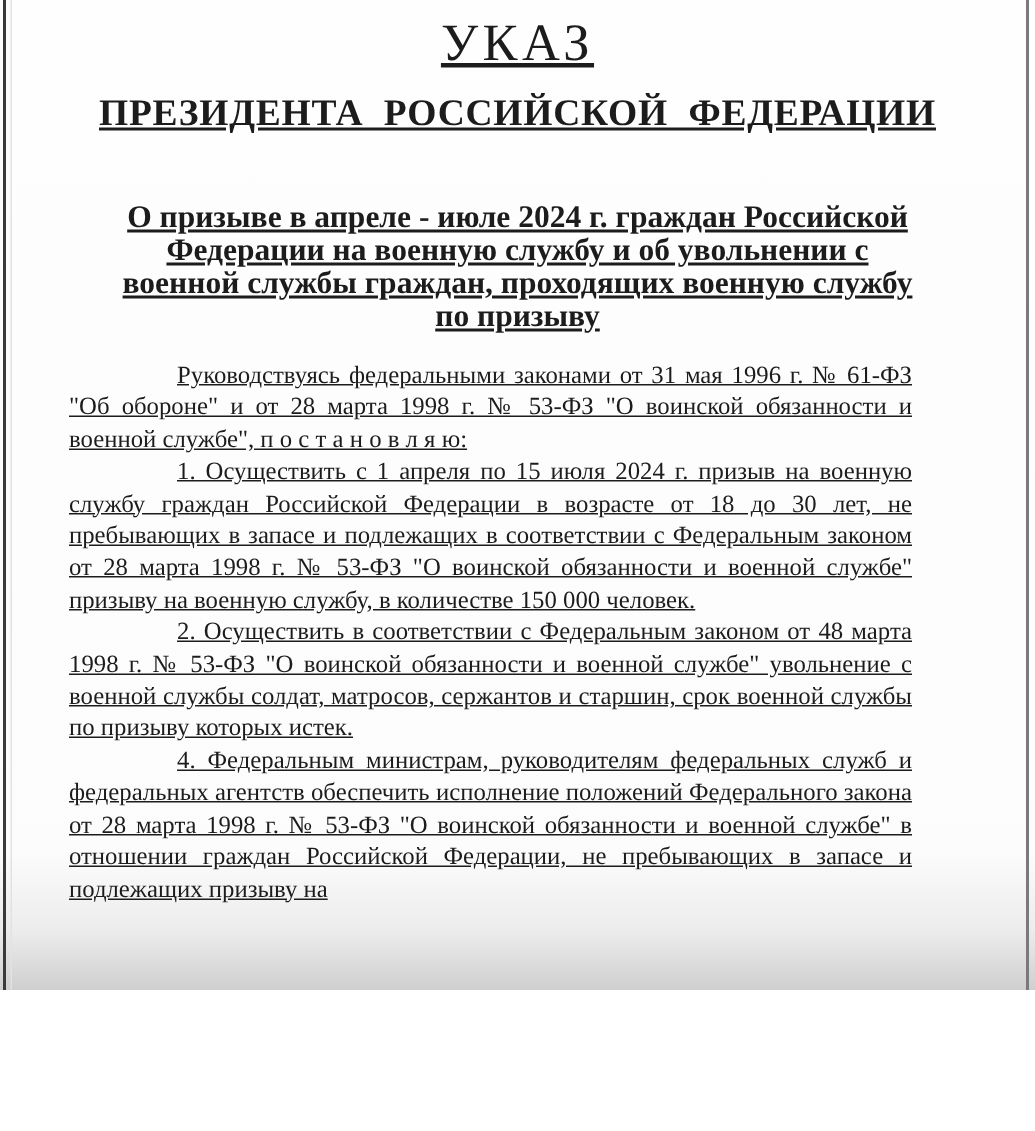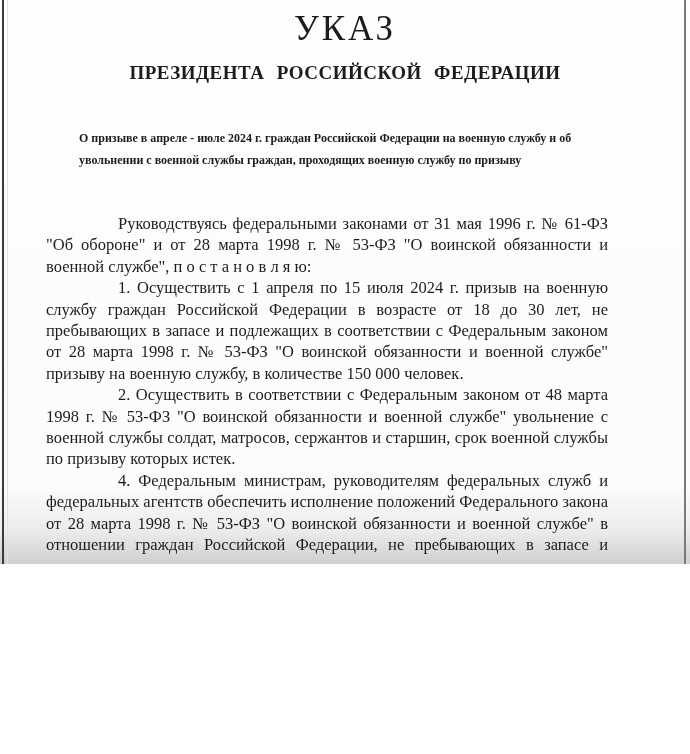--- a/index.html
+++ b/index.html
@@ -1,53 +1,54 @@
 <!DOCTYPE html>
 <html lang="ru"><head>
 <meta charset="utf-8">
 <style>
   html, body { margin: 0; padding: 0; background: #ffffff; }
   .page {
     position: relative;
     width: 690px;
-    height: 564px;
+    height: 660px;
     overflow: hidden;
     background: linear-gradient(180deg, #fefefe 0%, #fcfcfc 86%, #ececec 94%, #cfcfcf 100%);
     font-family: "Liberation Serif", "DejaVu Serif", serif;
     color: #1c1c1c;
+    text-decoration: underline;
   }
   .edge-left  { position: absolute; left: 2px;  top: 0; bottom: 0; width: 2px; background: #3a3a3a; }
   .edge-left2 { position: absolute; left: 7px;  top: 0; bottom: 0; width: 1px; background: #e2e2e2; }
   .edge-right { position: absolute; right: 4px; top: 0; bottom: 0; width: 2px; background: #7a7a7a; }
 
   .decree-title {
     margin: 9px 0 0 0;
     text-align: center;
     font-size: 35px;
     font-weight: normal;
     letter-spacing: 3px;
   }
   .decree-issuer {
     margin: 13px 0 0 0;
     text-align: center;
-    font-size: 19px;
+    font-size: 25px;
     font-weight: bold;
     letter-spacing: 0.5px;
     word-spacing: 7px;
   }
   .subject {
     width: 532px;
     margin: 43px auto 0 auto;
-    text-align: left;
+    text-align: center;
     font-weight: bold;
-    font-size: 12px;
+    font-size: 21px;
     line-height: 22px;
   }
   .body-text {
-    margin-top: 42px;
+    margin-top: 18px;
     padding: 0 82px 0 46px;
     text-align: justify;
     font-size: 16.5px;
     line-height: 21.4px;
   }
   .body-text p { margin: 0; text-indent: 72px; }
 
   .barcode-wrap {
     position: absolute;
     left: 283px;

